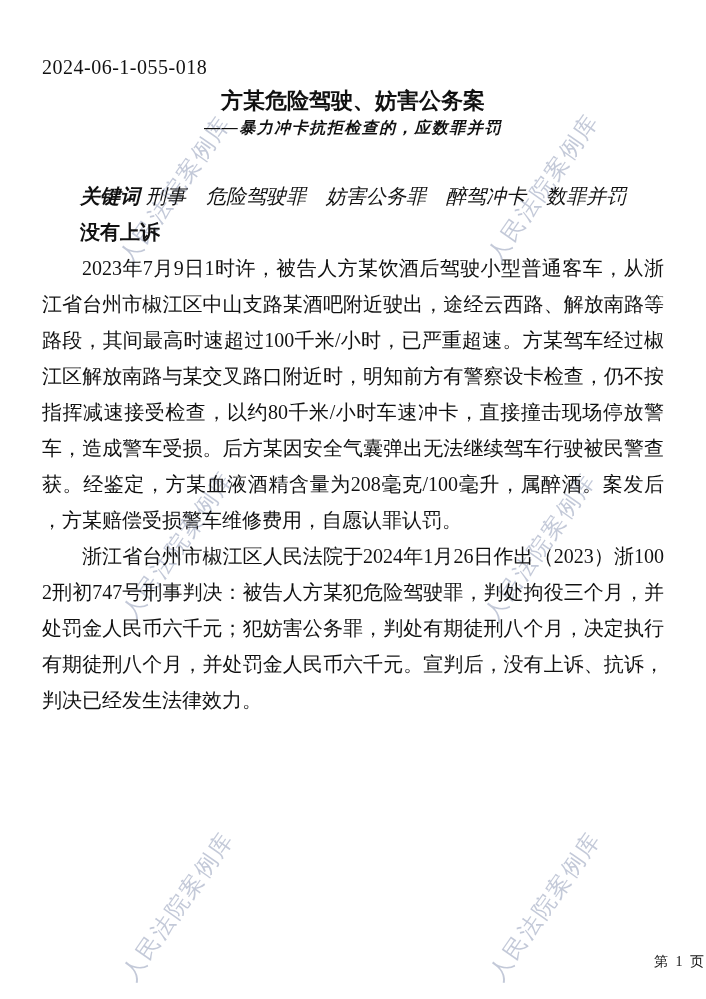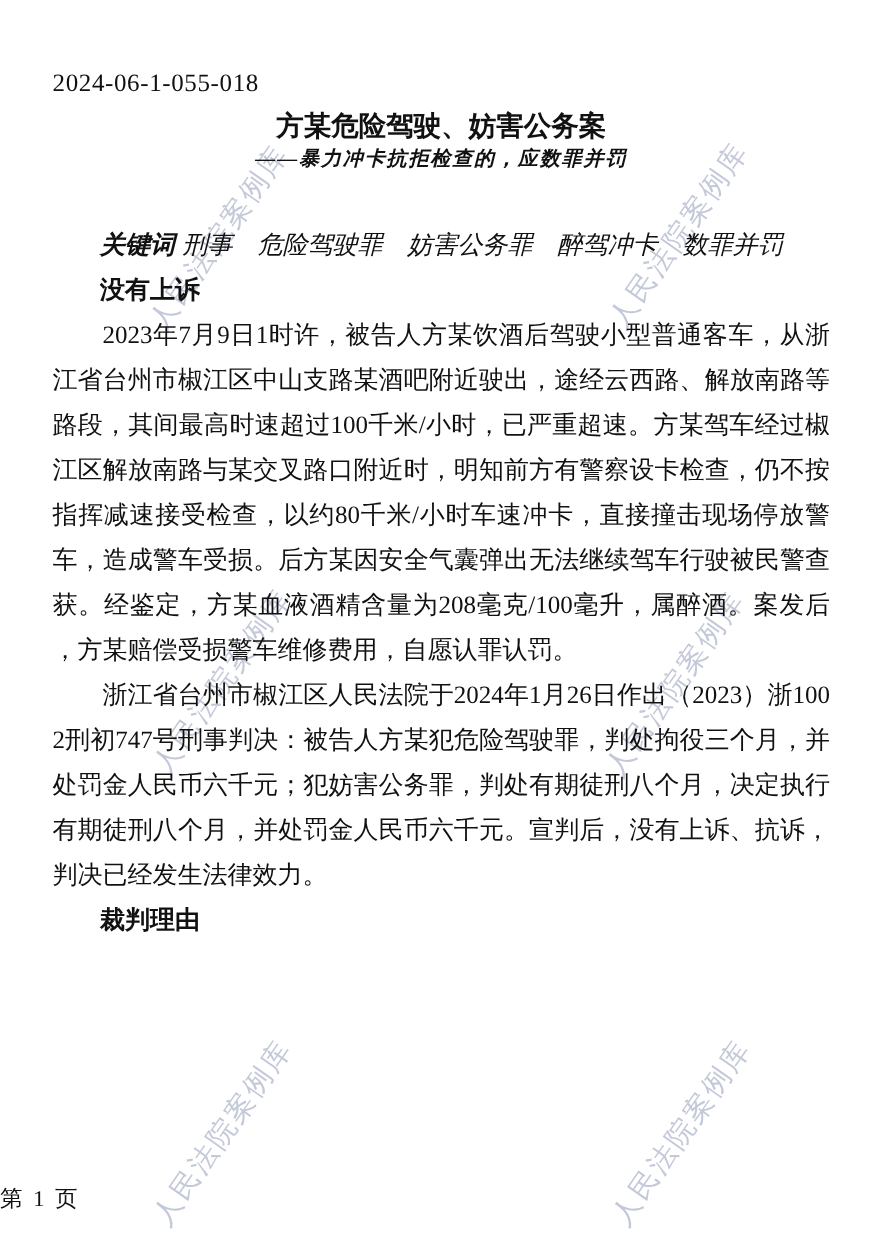--- a/index.html
+++ b/index.html
@@ -82,22 +82,22 @@
     margin: 0;
     text-indent: 40px;
     text-align: justify;
     word-break: break-all;
     line-break: anywhere;
   }
 
   .footer {
     position: absolute;
     left: 0; right: 0; bottom: 28px;
-    text-align: left;
-    font-size: 18px;
+    text-align: right;
+    font-size: 14px;
     z-index: 1;
     letter-spacing: 2px;
   }
 </style>
 </head>
 <body>
 
 <div class="wm-layer">
   <span class="wm">人民法院案例库</span>
   <span class="wm">人民法院案例库</span>
@@ -120,19 +120,18 @@
     <div class="kw-line">
       <span class="kw-label">关键词</span><span class="kw-terms">刑事　危险驾驶罪　妨害公务罪　醉驾冲卡　数罪并罚</span>
     </div>
 
     <div class="sec-heading">没有上诉</div>
 
     <p>2023年7月9日1时许，被告人方某饮酒后驾驶小型普通客车，从浙江省台州市椒江区中山支路某酒吧附近驶出，途经云西路、解放南路等路段，其间最高时速超过100千米/小时，已严重超速。方某驾车经过椒江区解放南路与某交叉路口附近时，明知前方有警察设卡检查，仍不按指挥减速接受检查，以约80千米/小时车速冲卡，直接撞击现场停放警车，造成警车受损。后方某因安全气囊弹出无法继续驾车行驶被民警查获。经鉴定，方某血液酒精含量为208毫克/100毫升，属醉酒。案发后，方某赔偿受损警车维修费用，自愿认罪认罚。</p>
 
     <p>浙江省台州市椒江区人民法院于2024年1月26日作出（2023）浙1002刑初747号刑事判决：被告人方某犯危险驾驶罪，判处拘役三个月，并处罚金人民币六千元；犯妨害公务罪，判处有期徒刑八个月，决定执行有期徒刑八个月，并处罚金人民币六千元。宣判后，没有上诉、抗诉，判决已经发生法律效力。</p>
 
-    <div class="sec-heading">裁判理由</div>
 
 
   </div>
 </div>
 
 <div class="footer">第 1 页</div>
 
 </body></html>

